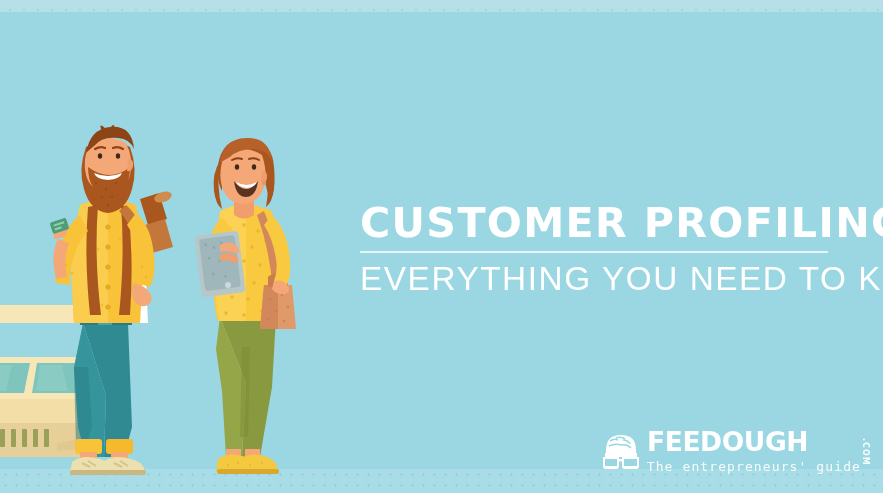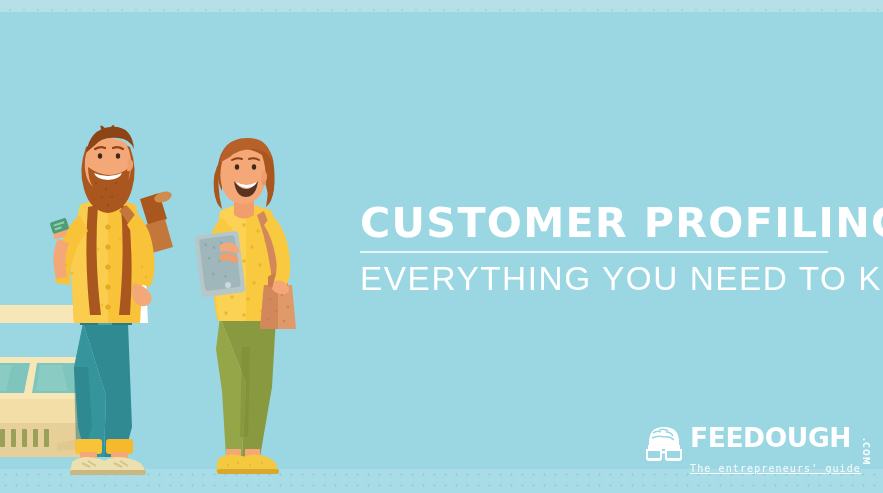--- a/index.html
+++ b/index.html
@@ -77,34 +77,34 @@
     color:#ffffff;
     margin:0;
     white-space:nowrap;
     transform:scaleX(.98);
     transform-origin:left center;
   }
 
   
   .logo{
     position:absolute;right:22px;bottom:18px;
-    display:flex;align-items:flex-start;gap:5px;
+    display:flex;align-items:center;gap:5px;
   }
   .logo-mark{width:42px;height:38px;position:relative;}
   .logo-text-wrap{position:relative;padding-bottom:1px;}
   .logo-word{
     font-family:"DejaVu Sans", sans-serif;
     font-weight:bold;font-size:26px;letter-spacing:-0.4px;
     color:#ffffff;line-height:1;
     transform:scaleX(1.02);transform-origin:left bottom;
   }
   .logo-tag{
     font-family:"DejaVu Sans Mono", monospace;
-    font-size:10px;letter-spacing:1.1px;color:#ffffff;
-    opacity:.93;margin-top:12px;text-decoration:underline;
+    font-size:13px;letter-spacing:1.1px;color:#ffffff;
+    opacity:.93;margin-top:4px;
   }
   .logo-dotcom{
     position:absolute;right:-9px;bottom:9px;
     font-family:"DejaVu Sans", sans-serif;
     font-size:8px;font-weight:bold;letter-spacing:1px;color:#ffffff;
     writing-mode:vertical-rl;opacity:.95;
   }
 
   
   .kiosk{position:absolute;left:-18px;bottom:22px;width:112px;height:200px;}

